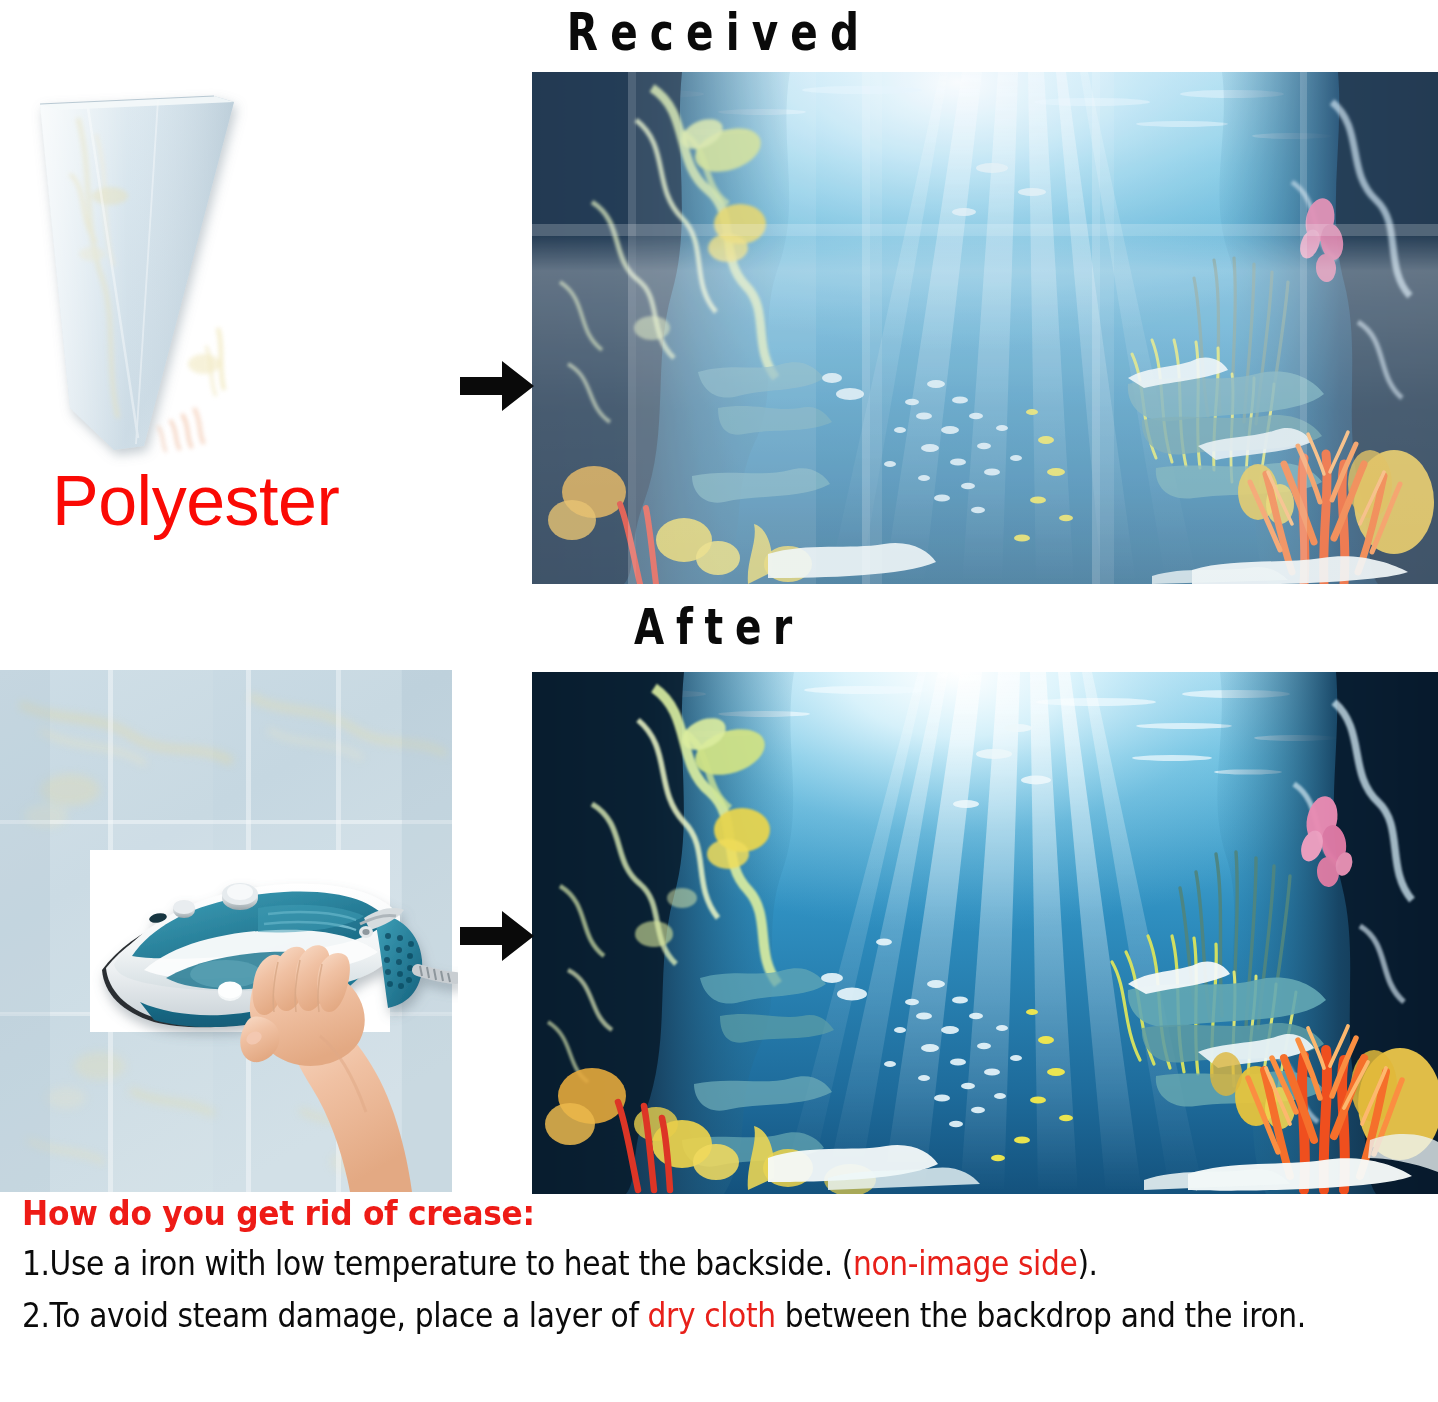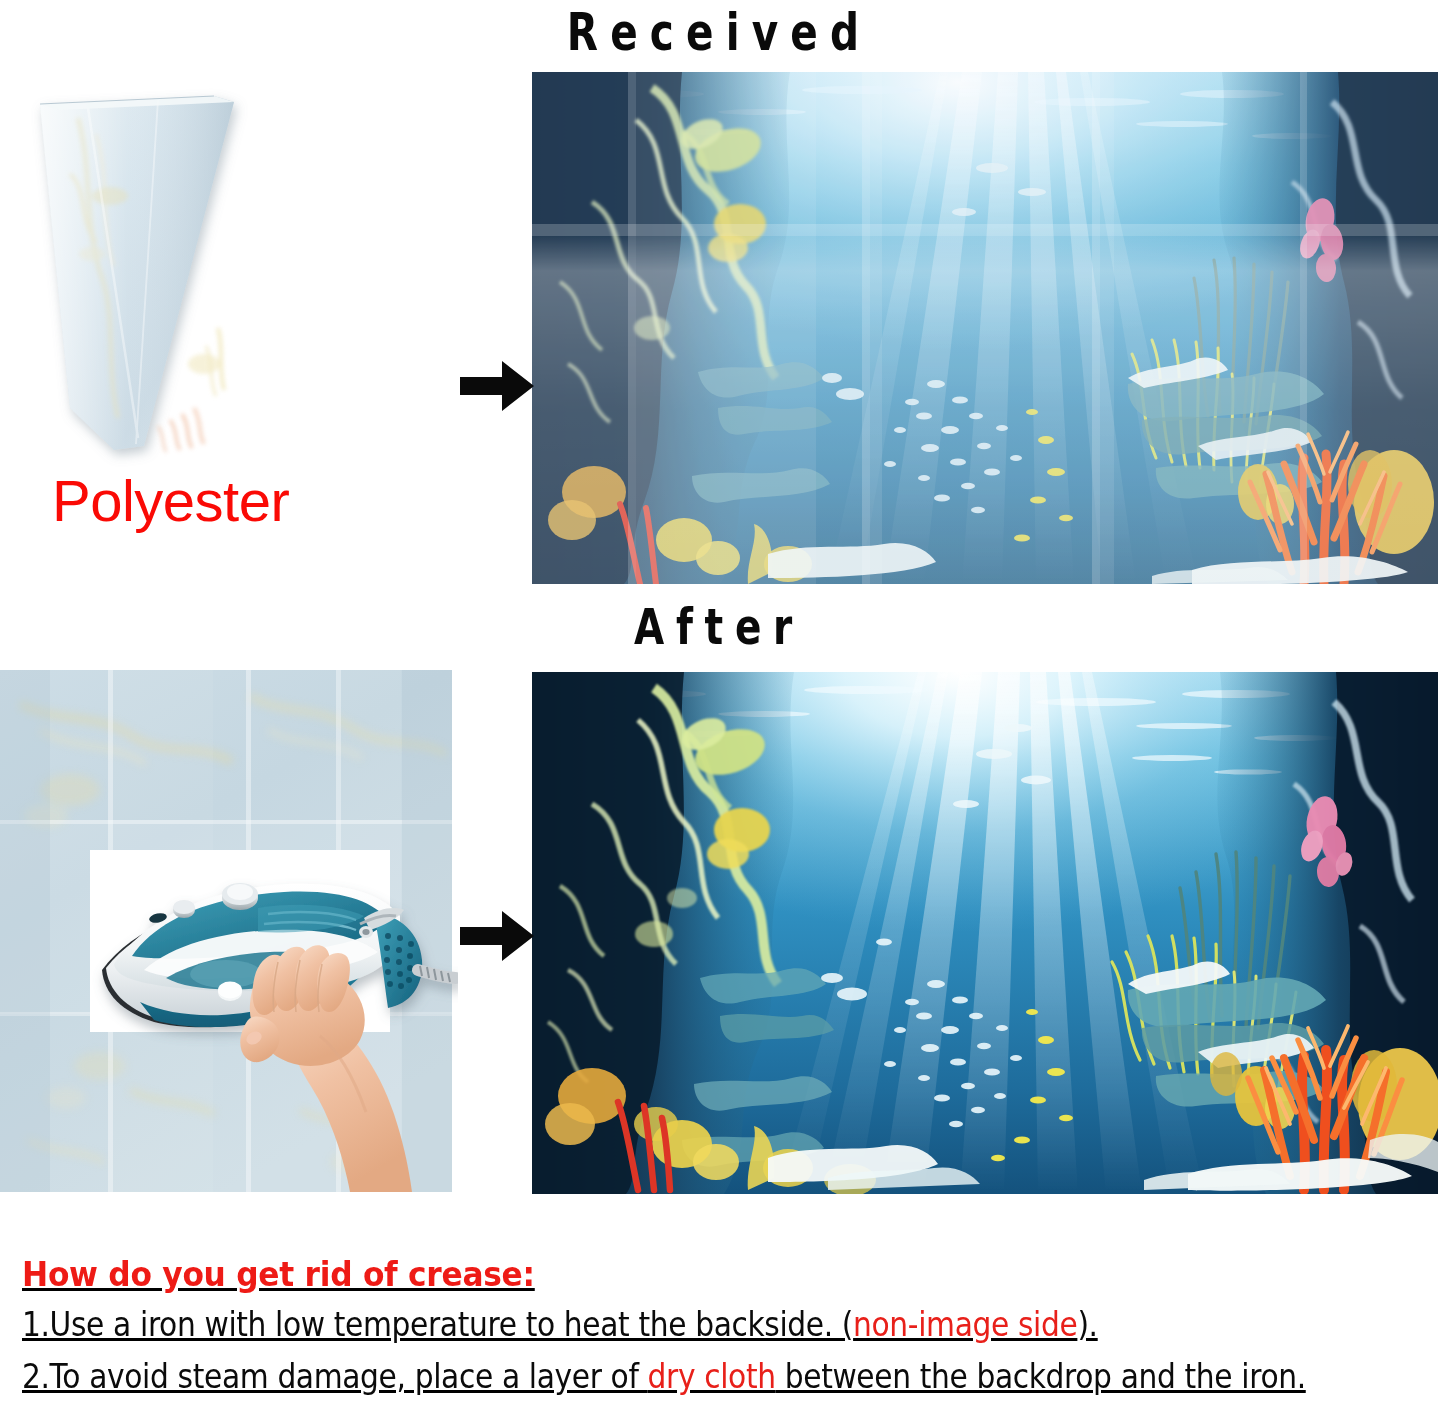--- a/index.html
+++ b/index.html
@@ -37,21 +37,21 @@
     font-size: 50px;
     line-height: 58px;
   }
 
   
   #polyester-label {
     position: absolute;
     left: 52px; top: 455px;
     font-family: "Liberation Sans", sans-serif;
     font-weight: normal;
-    font-size: 58px;
+    font-size: 70px;
     line-height: 92px;
     color: #fa0a05;
     letter-spacing: -0.5px;
     z-index: 6;
   }
 
   
   .arrow { position: absolute; z-index: 5; }
   #arrow-top  { left: 458px; top: 358px; width: 78px; height: 56px; }
   #arrow-bot  { left: 458px; top: 908px; width: 78px; height: 56px; }
@@ -96,23 +96,22 @@
     z-index: 1;
   }
   #reef-received { left: 532px; top: 72px;  width: 906px; height: 512px; }
   #reef-after    { left: 532px; top: 672px; width: 906px; height: 522px; }
 
   .reef svg { display: block; width: 100%; height: 100%; }
 
   
   #instructions {
     position: absolute;
-    left: 22px; top: 1252px;
+    left: 22px; top: 1191px;
     width: 1400px;
-    text-decoration: underline;
   }
   #instructions-heading {
     font-family: "DejaVu Sans", sans-serif;
     font-weight: bold;
     font-size: 34px;
     line-height: 44px;
     color: #ee1b16;
     letter-spacing: -0.3px;
     transform: scaleX(0.92);
     transform-origin: left center;

